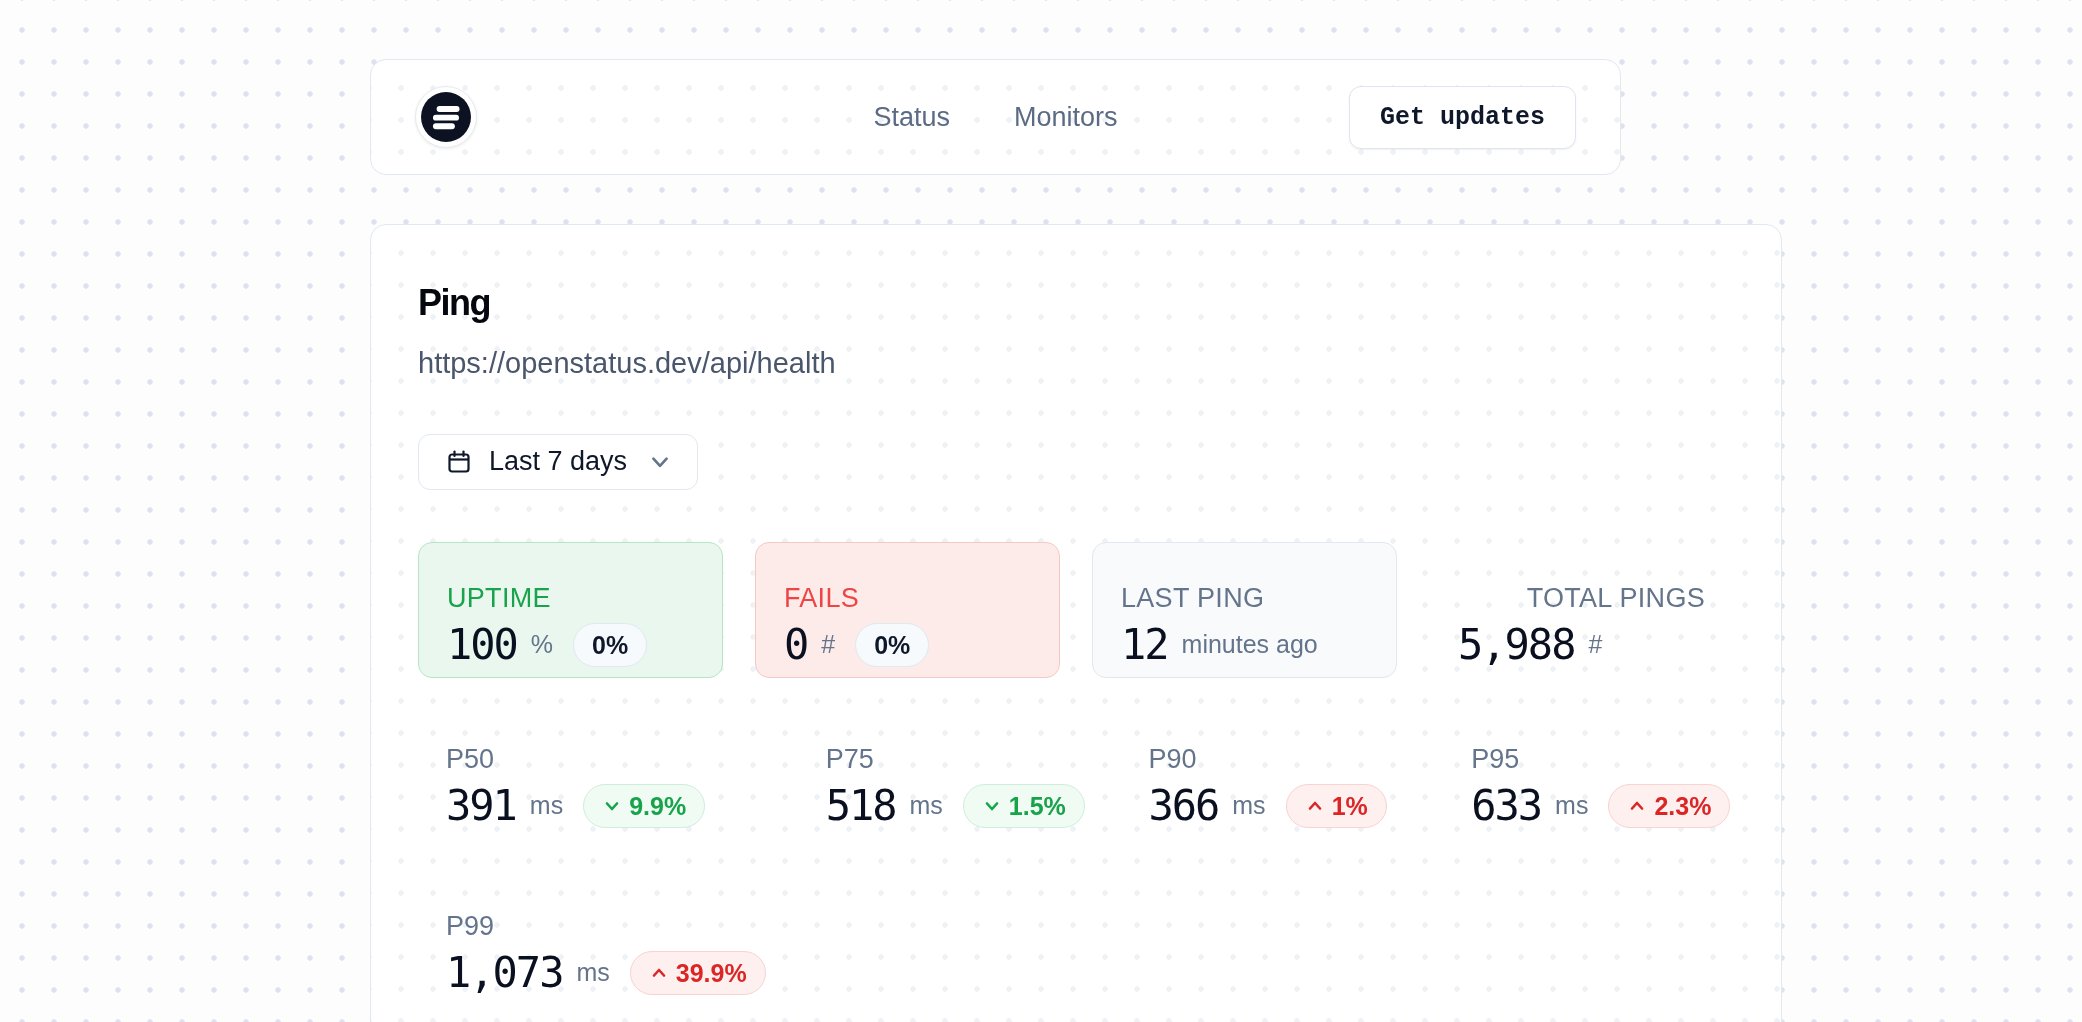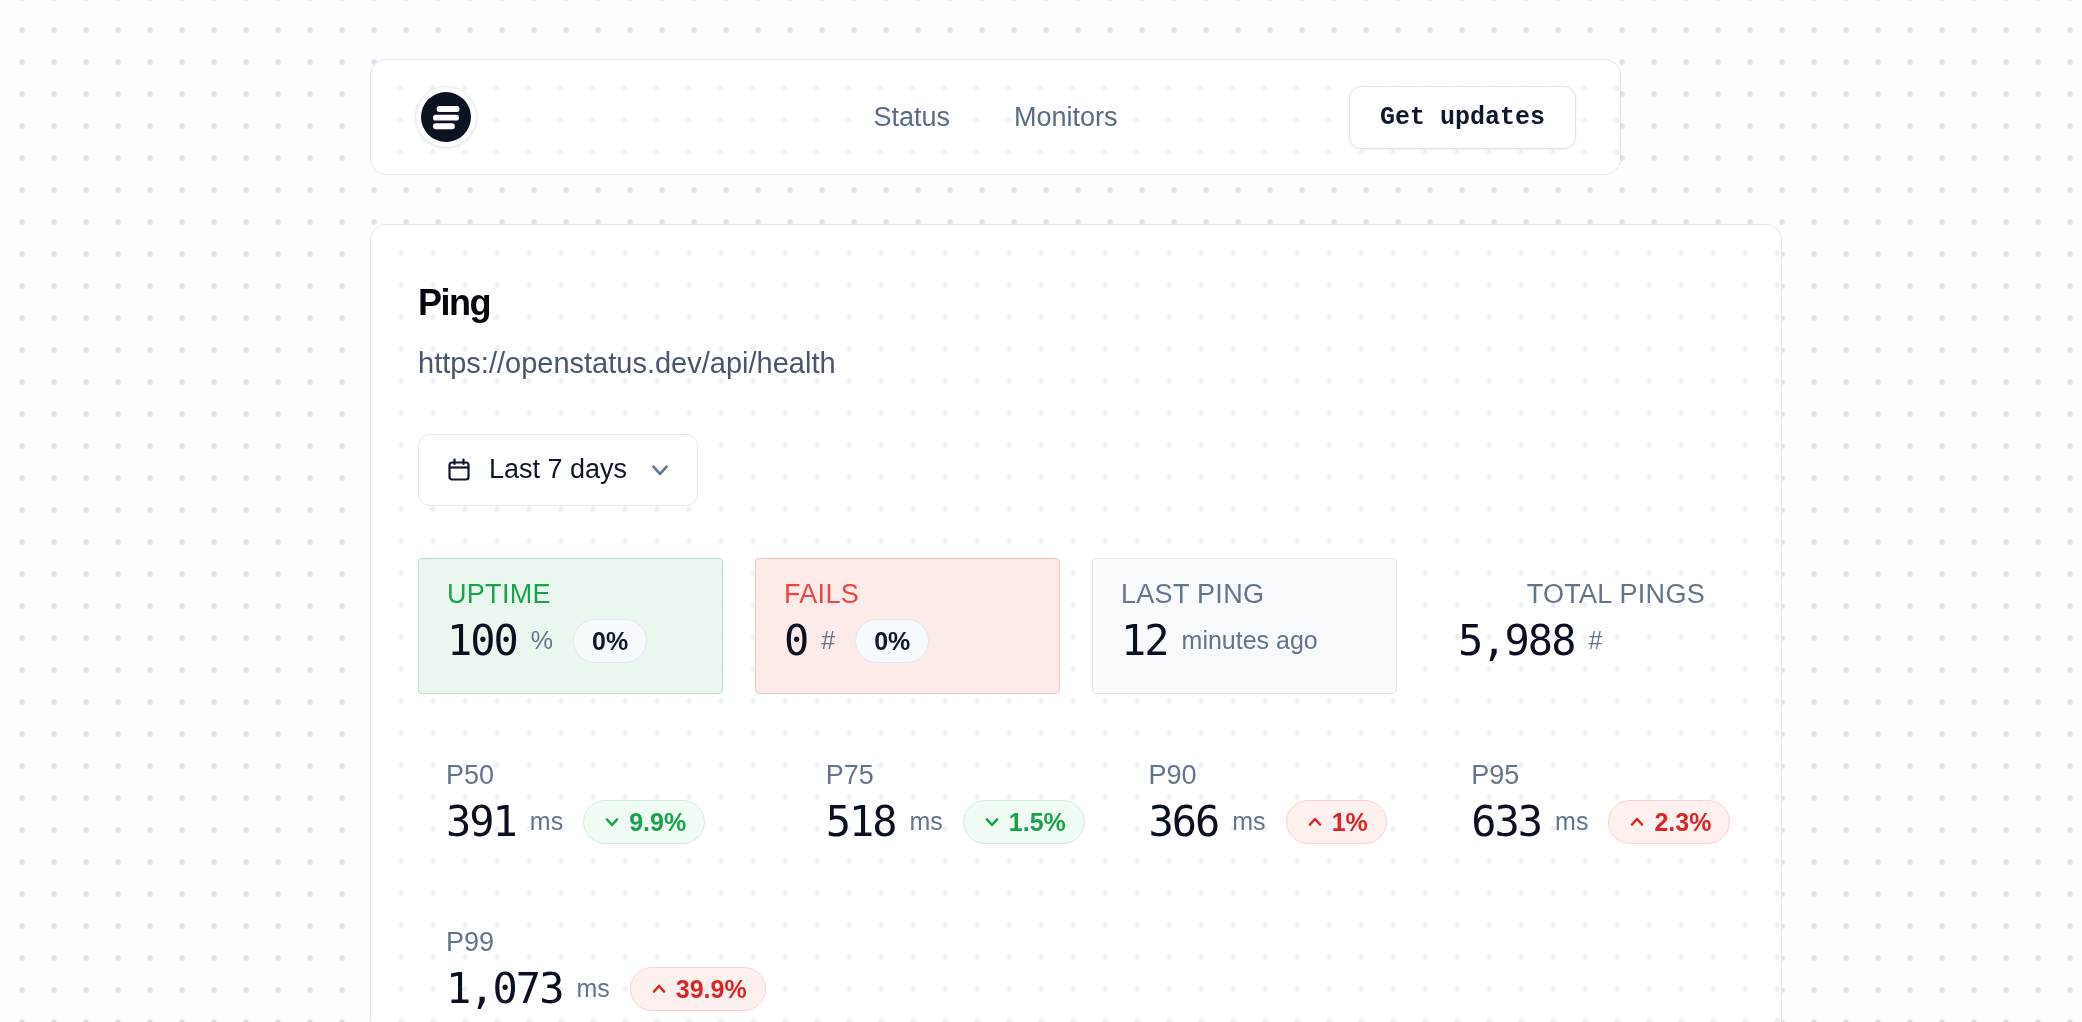--- a/index.html
+++ b/index.html
@@ -64,35 +64,35 @@
     position:absolute; left:370px; top:224px; width:1412px; height:856px;
     padding:52px 47px;
   }
   .title{
     font-size:36px; font-weight:800; letter-spacing:-1.5px; line-height:1.1;
     color:#05070f; margin-top:6px;
   }
   .url{ margin-top:24px; font-size:29px; color:#49566b; }
 
   .range-btn{
-    margin-top:54px; height:72px; padding:0 26px;
+    margin-top:54px; height:56px; padding:0 26px;
     display:inline-flex; align-items:center; gap:16px;
     background:#fff; border:1px solid #e2e8f0; border-radius:12px;
     font-family:"Liberation Sans", sans-serif;
     font-size:27px; color:#0f172a; cursor:pointer;
   }
   .range-btn .chev-select{ margin-left:6px; }
 
   
   .stats{
     margin-top:52px;
     display:grid; grid-template-columns:repeat(4,1fr); gap:32px;
   }
   .stat-card{
-    height:136px; border-radius:4px; padding:20px 28px;
+    height:136px; border-radius:14px; padding:40px 28px;
     border:1.5px solid transparent;
   }
   .stat-card[data-variant="success"]{ background:#e9f7ee; border-color:#b5e5c6; }
   .stat-card[data-variant="success"] .stat-label{ color:#18a34c; }
   .stat-card[data-variant="danger"]{ background:#fcebe9; border-color:#f6c8c3; }
   .stat-card[data-variant="danger"] .stat-label{ color:#ee4444; }
   .stat-card[data-variant="neutral"]{ background:#f8fafc; border-color:#e2e8f0; }
   .stat-card[data-variant="plain"]{ background:transparent; border-color:transparent;text-align:right; }
 
   .stat-label{ font-size:27px; color:#64748b; letter-spacing:.3px; }

